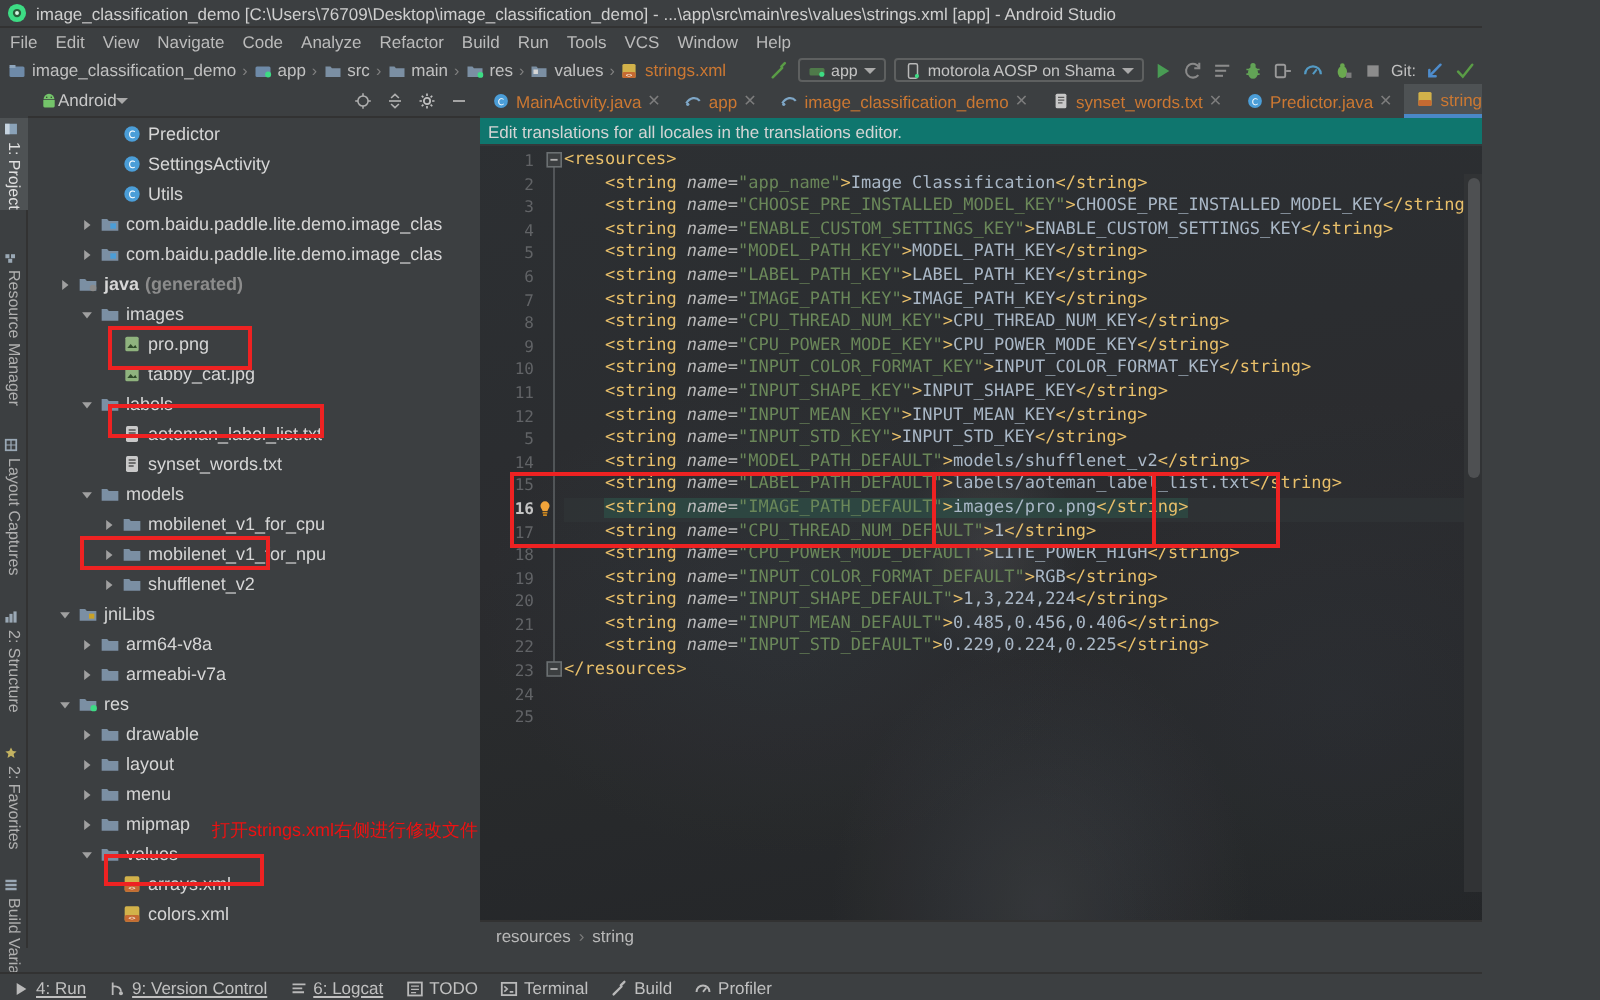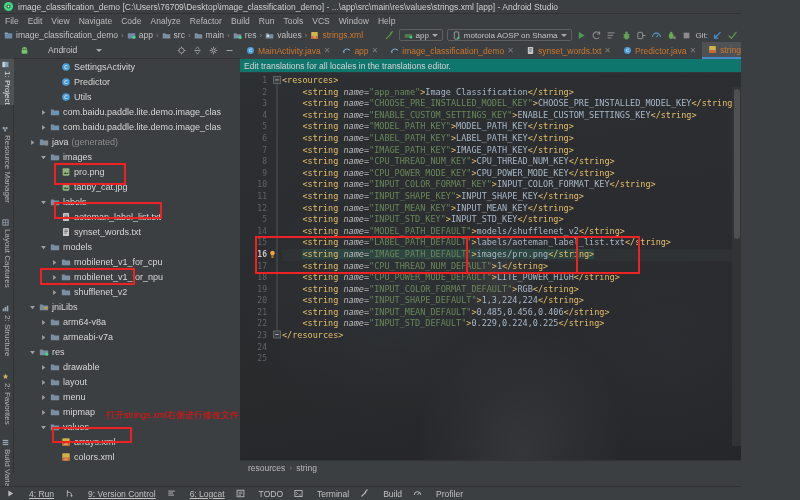--- a/index.html
+++ b/index.html
@@ -58,21 +58,21 @@
     writing-mode:vertical-rl; text-orientation:mixed;
     font-size:8px; color:#b0b0b0; white-space:nowrap;
     display:flex; align-items:center; gap:3px; padding-top:2px;
   }
   .vtab.sel { background:#4e5254; color:#e0e0e0; }
   .vtab .vic { width:7px;height:7px;}
 
   
   .projhdr {
     position:absolute; left:14px; top:42px; width:226px; height:17px;
-    background:#3c3f41; display:flex; align-items:center; gap:19px; padding-left:6px;
+    background:#3c3f41; display:flex; align-items:center; gap:0; padding-left:6px;
     border-bottom:1px solid #323232;
     text-align:center;
   }
   .projhdr .ph-title { font-size:8.5px; color:#c8c8c8; }
   .projhdr .ph-tools { margin-left:auto; display:flex; align-items:center; gap:7px; padding-right:6px;}
 
   
   .tree {
     position:absolute; left:14px; top:59px; width:226px; bottom:26px;
     background:#3c3f41; overflow:hidden;
@@ -144,21 +144,21 @@
 
   
   .bulb { position:absolute; width:7px; height:9px; }
 
   
   .statusbar {
     position:absolute; left:0; right:0; bottom:0; height:14px;
     background:#3c3f41; display:flex; align-items:center; gap:11px;
     padding-left:6px; border-top:1px solid #323232; font-size:8.5px; color:#c0c0c0;
   }
-  .sb-item { display:flex; align-items:flex-start; gap:14px; white-space:nowrap; }
+  .sb-item { display:flex; align-items:flex-end; gap:3px; white-space:nowrap; }
   .sb-ic { width:9px; height:9px; }
   .ul { text-decoration:underline; }
 </style>
 </head>
 <body>
 
 <div id="app">
 
   <div class="titlebar">
     <span class="tb-icon">
@@ -485,29 +485,29 @@
     </div>
   </div>
 
   <div class="tree" id="tree">
       <div class="node" style="padding-left: 37px;">
         <span class="arrow"><span style="display:inline-block;width:7px;height:7px;"></span></span>
         <span class="fi"><svg width="10" height="10" viewBox="0 0 12 12">
             <circle cx="6" cy="6" r="4.6" fill="#4b9ed8"></circle>
             <text x="6" y="8.4" font-size="6" fill="#fff" text-anchor="middle" font-family="DejaVu Sans, sans-serif">C</text>
           </svg></span>
-        <span>SettingsActivity</span>
+        <span>Predictor</span>
       </div>
       <div class="node" style="padding-left: 37px;">
         <span class="arrow"><span style="display:inline-block;width:7px;height:7px;"></span></span>
         <span class="fi"><svg width="10" height="10" viewBox="0 0 12 12">
             <circle cx="6" cy="6" r="4.6" fill="#4b9ed8"></circle>
             <text x="6" y="8.4" font-size="6" fill="#fff" text-anchor="middle" font-family="DejaVu Sans, sans-serif">C</text>
           </svg></span>
-        <span>Predictor</span>
+        <span>SettingsActivity</span>
       </div>
       <div class="node" style="padding-left: 37px;">
         <span class="arrow"><span style="display:inline-block;width:7px;height:7px;"></span></span>
         <span class="fi"><svg width="10" height="10" viewBox="0 0 12 12">
             <circle cx="6" cy="6" r="4.6" fill="#4b9ed8"></circle>
             <text x="6" y="8.4" font-size="6" fill="#fff" text-anchor="middle" font-family="DejaVu Sans, sans-serif">C</text>
           </svg></span>
         <span>Utils</span>
       </div>
       <div class="node" style="padding-left: 26px;">
@@ -523,21 +523,21 @@
       <div class="node" style="padding-left: 26px;">
         <span class="arrow"><svg width="7" height="7" viewBox="0 0 8 8">
             <path d="M2.4 1.2L6 4 2.4 6.8z" fill="#a0a0a0"></path>
           </svg></span>
         <span class="fi"><svg width="10" height="10" viewBox="0 0 12 12">
             <path d="M1 3h3.3l1 1.2H11V10H1z" fill="#7b8fa3"></path>
             <rect x="6.2" y="5.6" width="3.4" height="3.2" fill="#4b9ed8"></rect>
           </svg></span>
         <span>com.baidu.paddle.lite.demo.image_clas</span>
       </div>
-      <div class="node" style="padding-left: 15px;">
+      <div class="node" style="padding-left: 15px; font-weight: bold;">
         <span class="arrow"><svg width="7" height="7" viewBox="0 0 8 8">
             <path d="M2.4 1.2L6 4 2.4 6.8z" fill="#a0a0a0"></path>
           </svg></span>
         <span class="fi"><svg width="10" height="10" viewBox="0 0 12 12">
             <path d="M1 3h3.3l1 1.2H11V10H1z" fill="#7b8fa3"></path>
             <circle cx="9" cy="8.4" r="2" fill="#8a8a8a"></circle>
           </svg></span>
         <span>java</span>
         <span class="muted">(generated)</span>
       </div>

